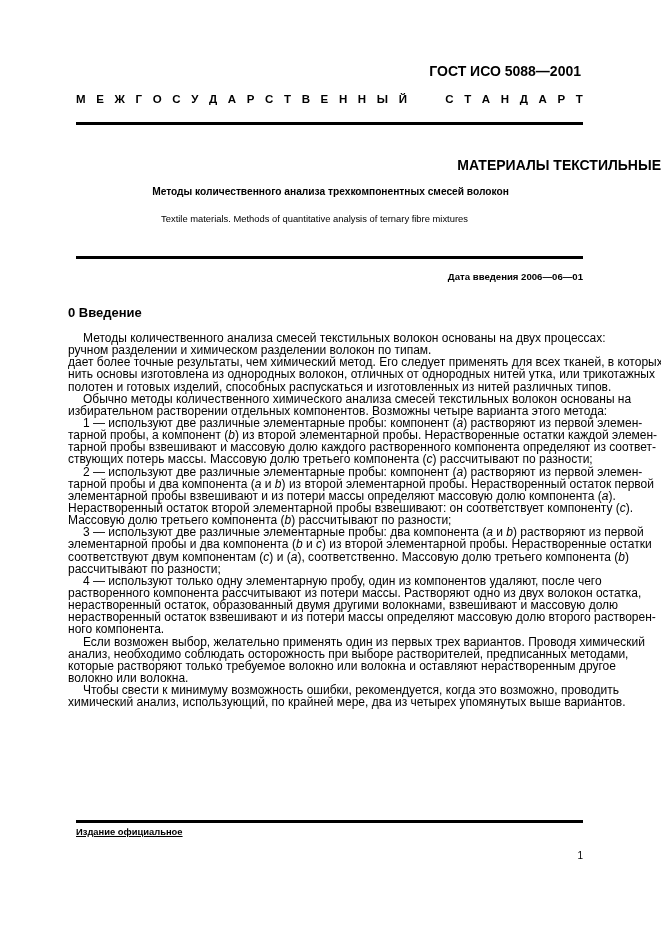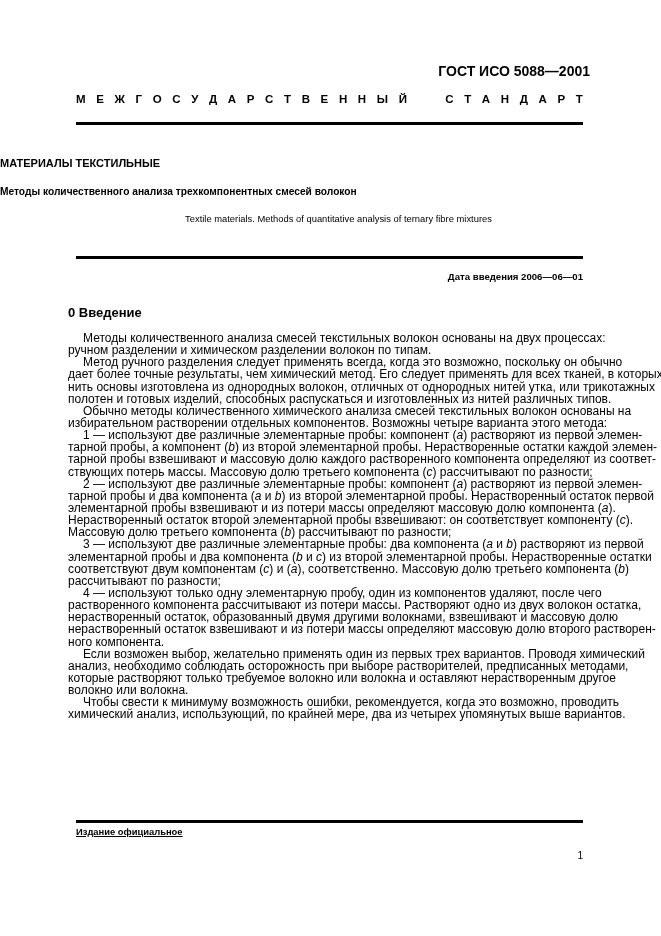--- a/index.html
+++ b/index.html
@@ -1,25 +1,25 @@
 <!DOCTYPE html>
 <html><head>
 <meta charset="utf-8">
 <style>
   html, body { margin:0; padding:0; background:#ffffff; }
   body { width:661px; height:936px; position:relative; overflow:hidden;
          font-family:"Liberation Sans", sans-serif; color:#000; }
   .abs { position:absolute; }
-  #doc-number { right:71px; top:63px; font-size:14px; font-weight:bold; }
+  #doc-number { right:80px; top:63px; font-size:14px; font-weight:bold; }
   #interstate { left:76px; right:78px; top:93px; font-size:11.5px; font-weight:bold;
                 display:flex; justify-content:space-between; }
   .rule-thick { position:absolute; left:76px; width:507px; height:3px; background:#000; }
-  #title-ru { left:0; width:661px; text-align:left; top:157px; font-size:11px; font-weight:bold; }
-  #subtitle-ru { left:0; width:661px; text-align:left; top:186px; font-size:10.2px; font-weight:bold; }
-  #title-en { left:0; width:629px; text-align:center; top:213px; font-size:9.4px;margin-left:24px; }
+  #title-ru { left:0; width:661px; text-align:right; top:157px; font-size:14px; font-weight:bold; }
+  #subtitle-ru { left:0; width:661px; text-align:center; top:186px; font-size:10.2px; font-weight:bold; }
+  #title-en { left:0; width:629px; text-align:center; top:213px; font-size:9.4px; }
   #intro-date { right:78px; top:271px; font-size:9.6px; font-weight:bold; }
   #section-heading { left:68px; top:305px; font-size:13px; font-weight:bold; }
   .body { position:absolute; left:68px; width:507px; top:332px; font-size:12px; line-height:12.15px; }
   .para .ln { display:block; text-align:justify; text-align-last:justify; white-space:nowrap; height:12.15px; }
   .para .ln.last { text-align-last:left; }
   .para .ln.first { text-indent:15px; }
   i { font-style:italic; }
   #edition { left:76px; top:826px; font-size:9.4px; font-weight:bold;text-decoration:underline; }
   #page-num { right:78px; top:850px; font-size:10px; }
 </style>
@@ -70,21 +70,20 @@
 <div id="intro-date" class="abs">Дата введения 2006—06—01</div>
 
 <div id="section-heading" class="abs">0  Введение</div>
 
 <div class="body" id="body">
     <div class="para">
       <div class="ln first">Методы количественного анализа смесей текстильных волокон основаны на двух процессах:</div>
       <div class="ln last">ручном разделении и химическом разделении волокон по типам.</div>
     </div>
     <div class="para">
-      <div class="ln first">Метод ручного разделения следует применять всегда, когда это возможно, поскольку он обычно</div>
       <div class="ln">дает более точные результаты, чем химический метод. Его следует применять для всех тканей, в которых</div>
       <div class="ln">нить основы изготовлена из однородных волокон, отличных от однородных нитей утка, или трикотажных</div>
       <div class="ln last">полотен и готовых изделий, способных распускаться и изготовленных из нитей различных типов.</div>
     </div>
     <div class="para">
       <div class="ln first">Обычно методы количественного химического анализа смесей текстильных волокон основаны на</div>
       <div class="ln last">избирательном растворении отдельных компонентов. Возможны четыре варианта этого метода:</div>
     </div>
     <div class="para">
       <div class="ln first">1 — используют две различные элементарные пробы: компонент (<i>a</i>) растворяют из первой элемен-</div>

